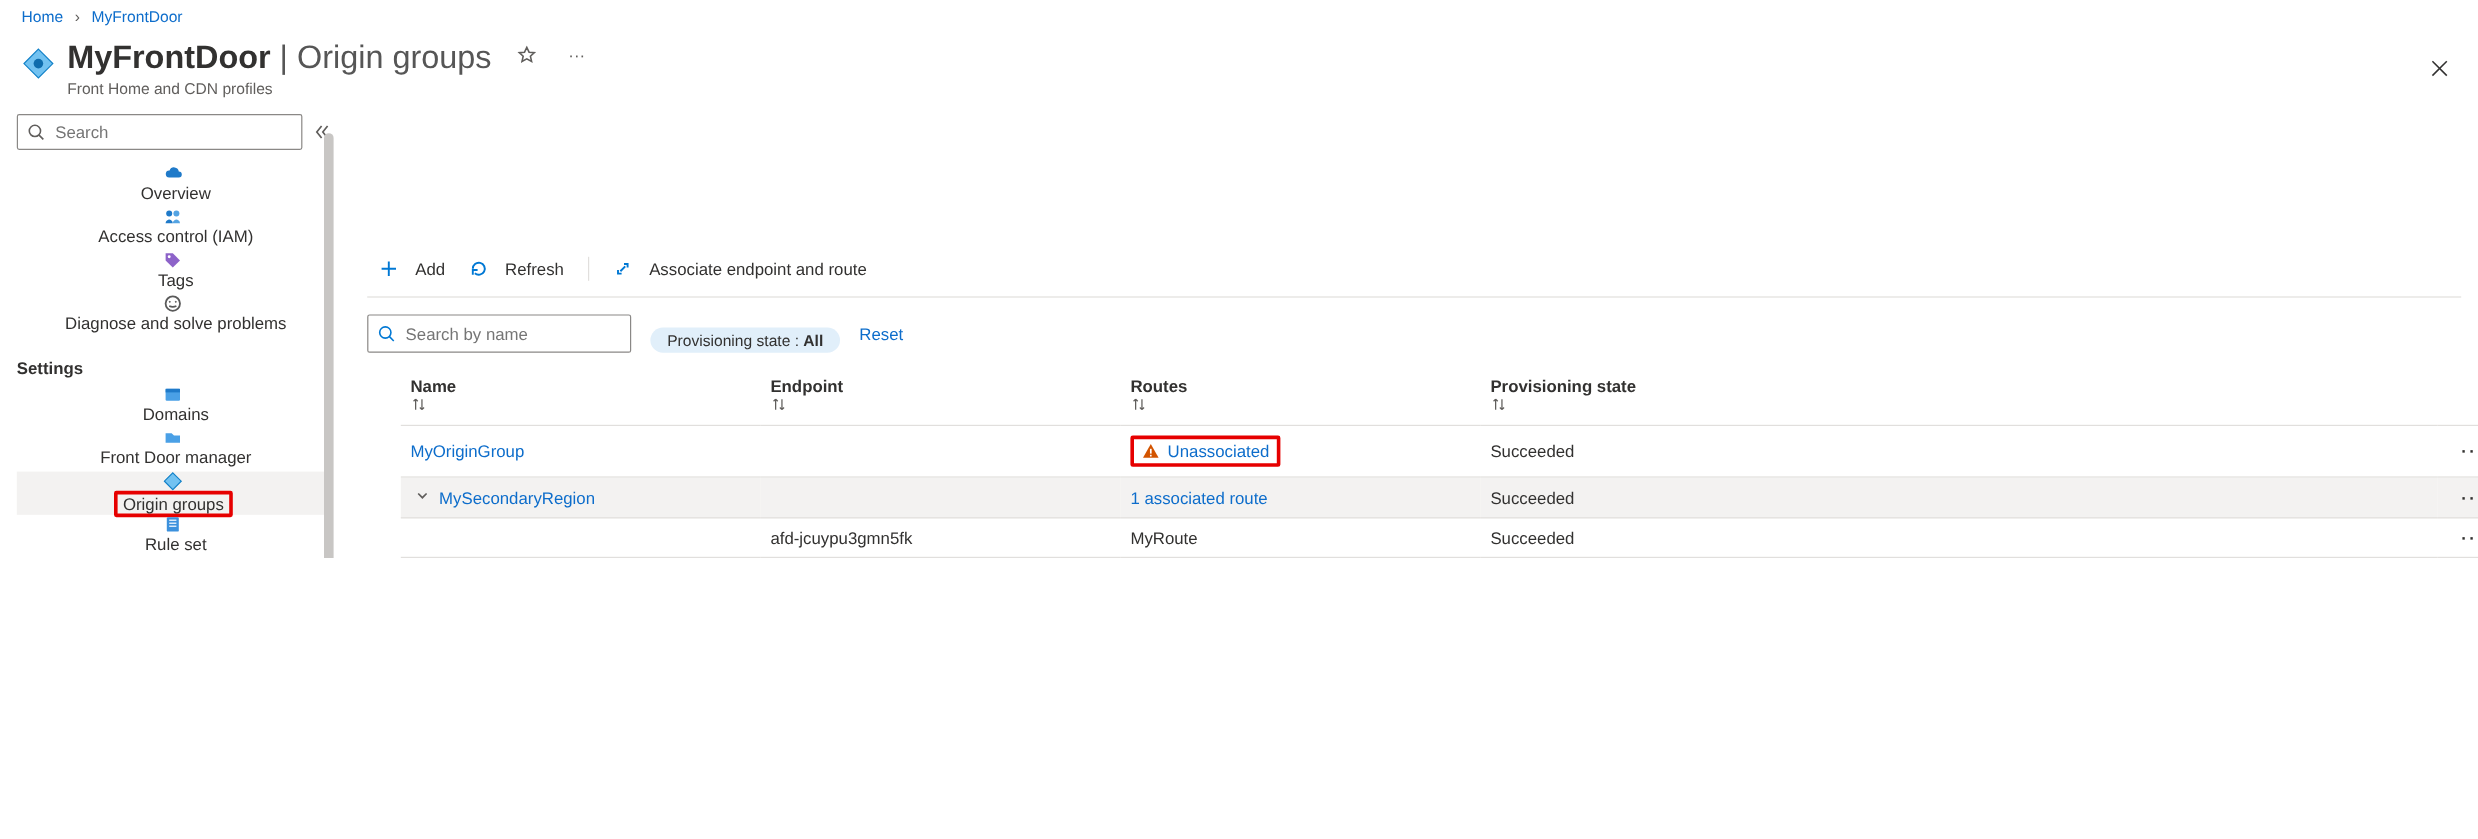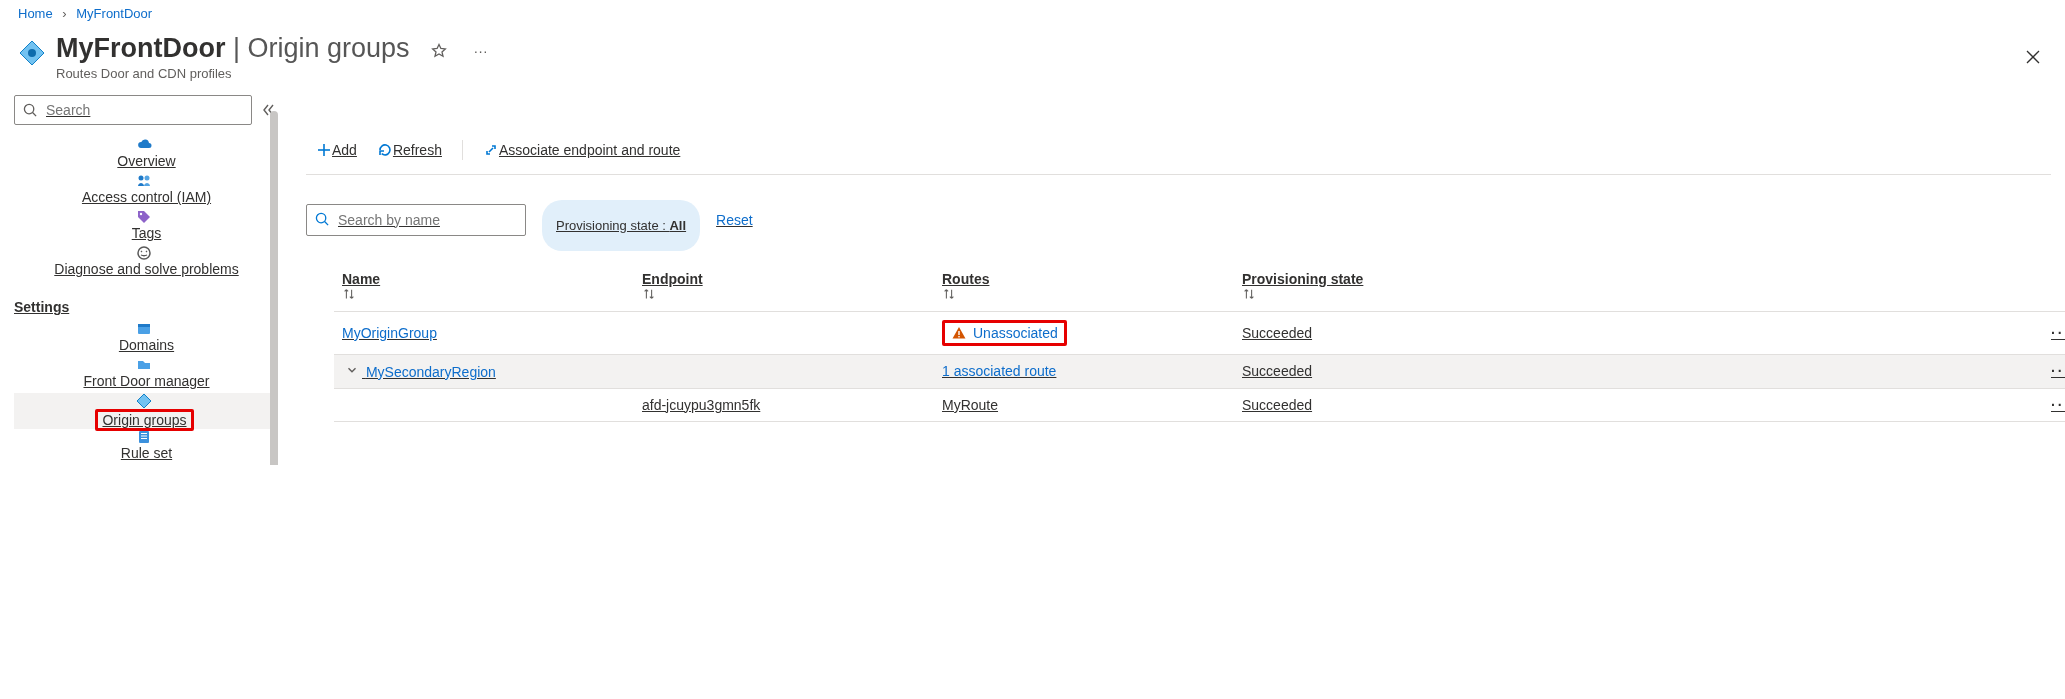--- a/index.html
+++ b/index.html
@@ -20,59 +20,59 @@
   }
   a.link{color:var(--link);text-decoration:none;cursor:pointer;}
 
   
   .breadcrumb{padding:6px 18px 4px;font-size:13px;}
   .breadcrumb .sep{margin:0 6px;color:var(--text2);}
 
   
   .header{display:flex;align-items:flex-start;padding:8px 18px 2px;position:relative;}
   .header .res-icon{width:28px;height:28px;margin-right:10px;margin-top:6px;display:flex;align-items:center;justify-content:center;}
-  .title-line{display:flex;align-items:flex-end;gap:16px;}
+  .title-line{display:flex;align-items:flex-start;gap:16px;}
   .title-res{font-size:27px;font-weight:600;}
   .title-sub{font-size:27px;font-weight:400;color:#565656;}
   .title-caption{font-size:13px;color:var(--text2);margin-top:2px;}
   .star-btn,.ellipsis-btn{width:26px;height:26px;display:flex;align-items:center;justify-content:center;border-radius:4px;color:#605e5c;}
   .close-btn{position:absolute;right:18px;top:18px;width:28px;height:28px;display:flex;align-items:center;justify-content:center;color:#323130;cursor:pointer;}
   
   
-  .body{display:flex;align-items:center;text-decoration:underline;}
+  .body{display:flex;align-items:flex-end;}
   .sidebar{width:276px;flex:0 0 auto;padding:0 0 0 14px;position:relative;}
   .vscroll{position:absolute;right:-2px;top:28px;width:8px;border-radius:4px;background:#c8c6c4;height:400px;}
   .content{flex:1;padding:0 14px 0 30px;position:relative;}
 
   
   .sb-search{margin:12px 0 12px 0;display:flex;align-items:center;gap:8px;}
   .sb-search .box{flex:1;display:flex;align-items:center;border:1px solid #8a8886;height:30px;padding:0 8px;border-radius:2px;max-width:240px;}
   .sb-search .box .mag{color:#605e5c;margin-right:6px;display:flex;}
   .sb-search input{border:none;outline:none;flex:1;font-size:14px;}
   .sb-collapse{color:#605e5c;cursor:pointer;}
 
   .nav-list{list-style:none;margin:0;padding:0;}
   .nav-item{display:flex;align-items:center;height:36px;padding:0 4px;cursor:pointer;border-left:3px solid transparent;flex-direction:column;}
   .nav-item.selected{background:var(--gray-bg);}
   .nav-item .ic{width:24px;display:flex;align-items:center;justify-content:center;margin-right:6px;}
   .nav-heading{font-size:14px;font-weight:600;margin:18px 0 6px 0;}
   .highlight-box{border:3px solid var(--red);border-radius:2px;padding:0 4px;margin-left:-4px;}
 
   
   .cmdbar{display:flex;align-items:center;height:48px;border-bottom:1px solid var(--border);}
-  .cmd{display:flex;align-items:center;gap:0;padding:0 10px;height:32px;cursor:pointer;color:var(--text);}
+  .cmd{display:flex;align-items:center;gap:14px;padding:0 10px;height:32px;cursor:pointer;color:var(--text);}
   .cmd .ci{color:var(--azure-blue);display:flex;}
   .vsep{width:1px;height:20px;background:var(--border);margin:0 10px;}
 
   
   .filters{display:flex;align-items:center;gap:16px;padding:14px 0 10px;}
   .filters .box{display:flex;align-items:center;border:1px solid #8a8886;height:32px;padding:0 8px;border-radius:2px;width:220px;}
   .filters .box .mag{color:var(--azure-blue);margin-right:6px;display:flex;}
   .filters .box input{border:none;outline:none;flex:1;font-size:14px;color:#0f172a;}
-  .pill{background:var(--pill-bg);border-radius:20px;padding:18px 14px;font-size:13px;color:var(--text);margin-top:11px;}
+  .pill{background:var(--pill-bg);border-radius:20px;padding:3px 14px;font-size:13px;color:var(--text);margin-top:11px;}
   .pill b{font-weight:600;}
 
   
   table.grid{width:100%;border-collapse:collapse;margin-left:28px;}
   table.grid th{
     text-align:left;font-weight:600;font-size:14px;padding:10px 8px 10px 8px;
     border-bottom:1px solid var(--border);white-space:nowrap;
   }
   .sort-ic{margin-left:6px;color:var(--text2);}
   table.grid td{padding:8px 8px;border-bottom:1px solid var(--border);white-space:nowrap;}
@@ -211,21 +211,21 @@
       <span>
         <span class="title-res">MyFrontDoor</span><span class="title-sub"> | </span><span class="title-sub">Origin groups</span>
       </span>
       <span class="star-btn">
           <svg width="16" height="16" viewBox="0 0 16 16">
             <use href="#i-star"></use>
           </svg>
         </span>
       <span class="ellipsis-btn">···</span>
     </div>
-    <div class="title-caption">Routes Door and CDN profiles</div>
+    <div class="title-caption">Front Home and CDN profiles</div>
   </div>
   <span class="close-btn">
       <svg width="16" height="16" viewBox="0 0 16 16">
         <use href="#i-x"></use>
       </svg>
     </span>
 </div>
 
 <div class="body">
 

